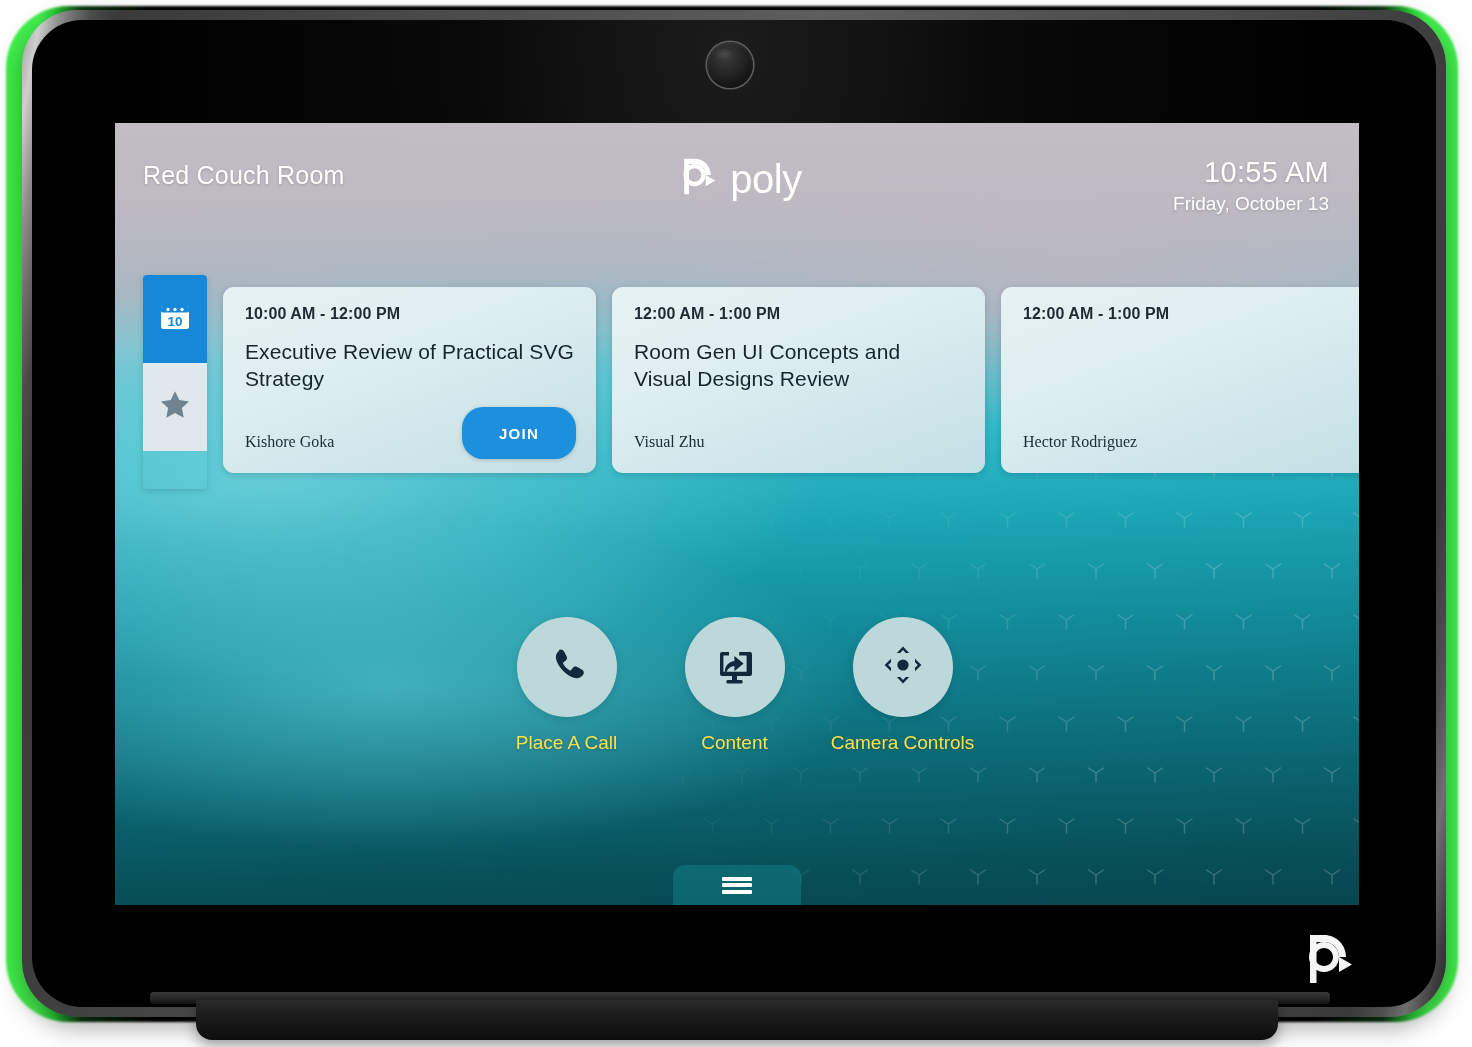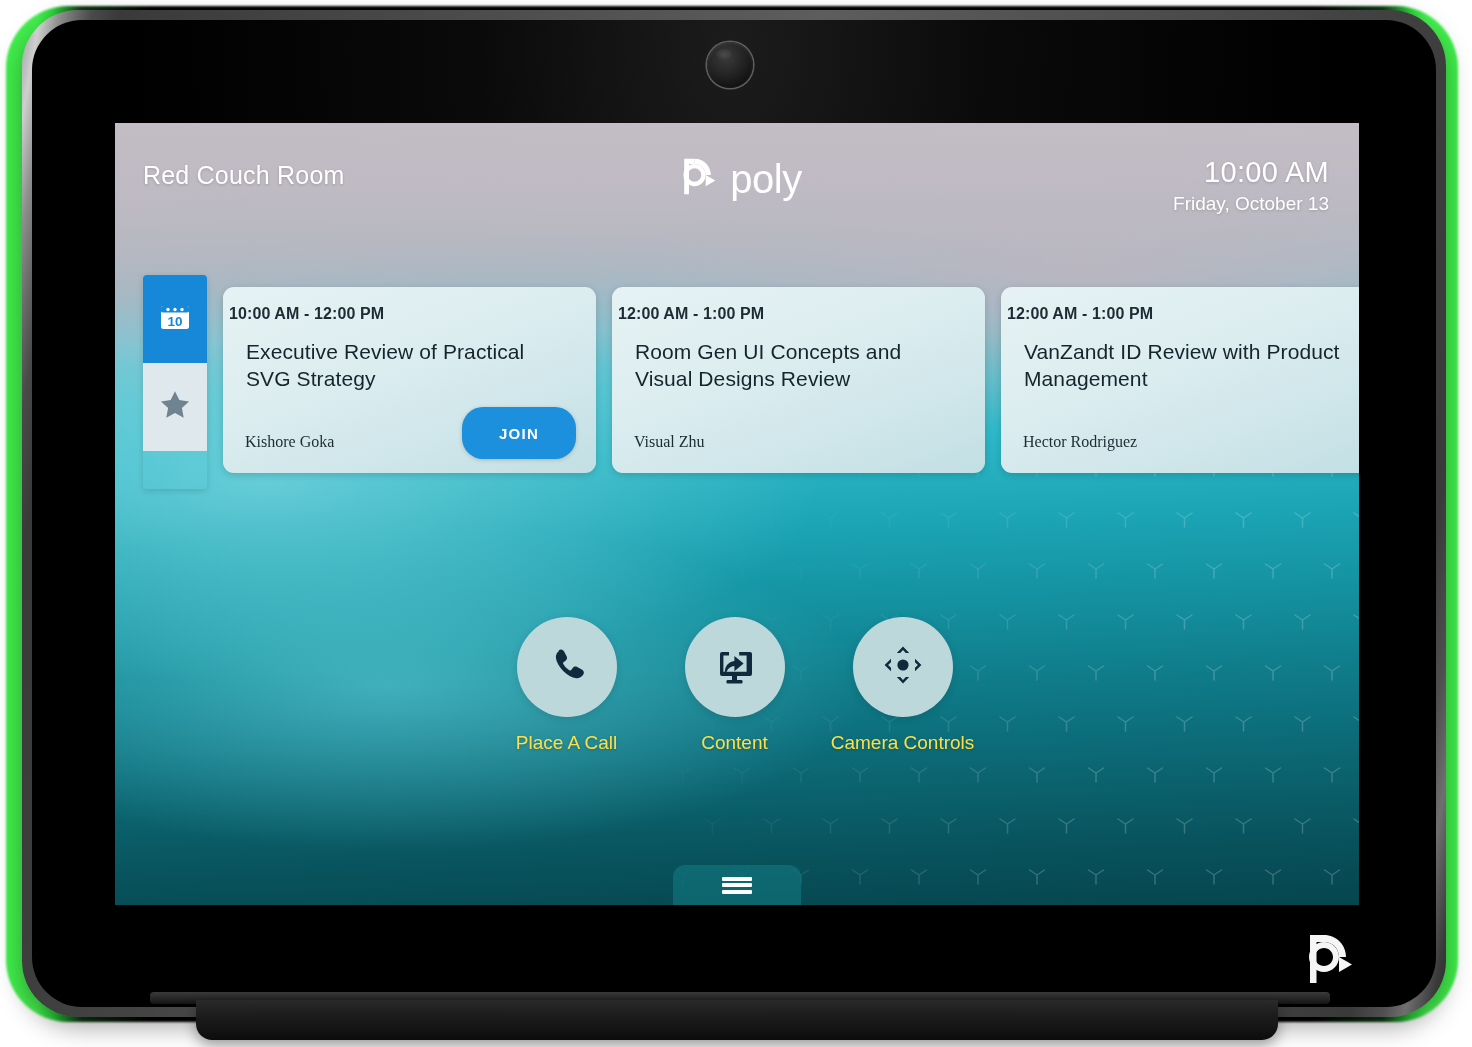--- a/index.html
+++ b/index.html
@@ -213,36 +213,35 @@
     display: flex;
     gap: 16px;
   }
   .meeting-card {
     position: relative;
     flex: 0 0 373px;
     height: 186px;
     border-radius: 11px;
     background: linear-gradient(160deg, #e6f2f3 0%, #dcedf0 42%, #cfe6ea 72%, #c2dfe4 100%);
     box-shadow: 0 2px 7px rgba(0,0,0,0.15);
-    padding: 18px 22px 0 6px;
+    padding: 18px 22px 0 22px;
     overflow: hidden;
   }
   .meeting-time {
     font-size: 16px;
     font-weight: bold;
     color: #1d2b33;
     letter-spacing: 0.1px;
   }
   .meeting-title {
     margin-top: 15px;
     font-size: 21px;
     line-height: 27px;
     color: #16242c;
     letter-spacing: 0.1px;
-    margin-left: 17px;
   }
   .meeting-organizer {
     position: absolute;
     left: 22px; bottom: 22px;
     font-size: 16px;
     color: #1d2b33;
     font-family: Liberation Serif, serif;
   }
   .join-button {
     position: absolute;
@@ -740,21 +739,21 @@
             <path d="M16 5 L30 5 L30 12 L22.5 12 L22.5 53 L16 53 Z" fill="#ffffff"></path>
             <path d="M30 5 L30 12 C38.6 12 45 18.6 45 27 L52 27 C52 14.9 42.4 5 30 5 Z" fill="#ffffff"></path>
             <path d="M45 27 L58 34.5 L45 42 Z" fill="#ffffff"></path>
             <path d="M30 42 C21.7 42 15 35.3 15 27 C15 18.7 21.7 12 30 12 C38.3 12 45 18.7 45 27 C45 35.3 38.3 42 30 42 Z M30 36 C35 36 39 32 39 27 C39 22 35 18 30 18 C25 18 21 22 21 27 C21 32 25 36 30 36 Z" fill="#ffffff"></path>
           </svg>
         </span>
         <span style="font-size:40px;color:#ffffff;letter-spacing:-0.5px;font-weight:400;line-height:44px;">poly</span>
       </div>
 
       <div class="clock-block">
-        <div class="clock-time">10:00 AM</div>
+        <div class="clock-time">10:55 AM</div>
         <div class="clock-date">Friday, October 13</div>
       </div>
     </div>
 
     <div class="cal-rail">
       <div class="cal-tab active">
         <span>
           <svg width="36" height="36" viewBox="0 0 36 36" aria-hidden="true">
             <rect x="4" y="7" width="28" height="23" rx="2.5" fill="#ffffff"></rect>
             <rect x="4" y="7" width="28" height="7" rx="2.5" fill="#1787d8"></rect>
@@ -785,21 +784,20 @@
       </div>
 
       <div class="meeting-card">
         <div class="meeting-time">12:00 AM - 1:00 PM</div>
         <div class="meeting-title">Room Gen UI Concepts and Visual Designs Review</div>
         <div class="meeting-organizer">Visual Zhu</div>
       </div>
 
       <div class="meeting-card">
         <div class="meeting-time">12:00 AM - 1:00 PM</div>
-        <div class="meeting-title">VanZandt ID Review with Product Management</div>
         <div class="meeting-organizer">Hector Rodriguez</div>
       </div>
     </div>
 
     <div class="action-dock">
 
       <div class="action-item">
         <div class="action-circle">
           <span>
             <svg width="44" height="44" viewBox="0 0 44 44" aria-hidden="true">

